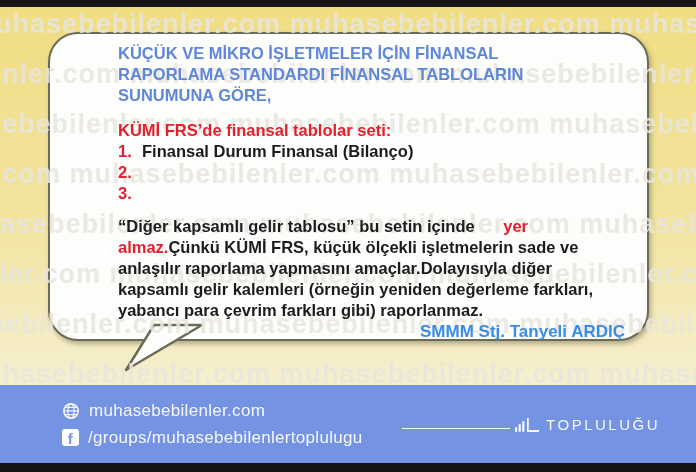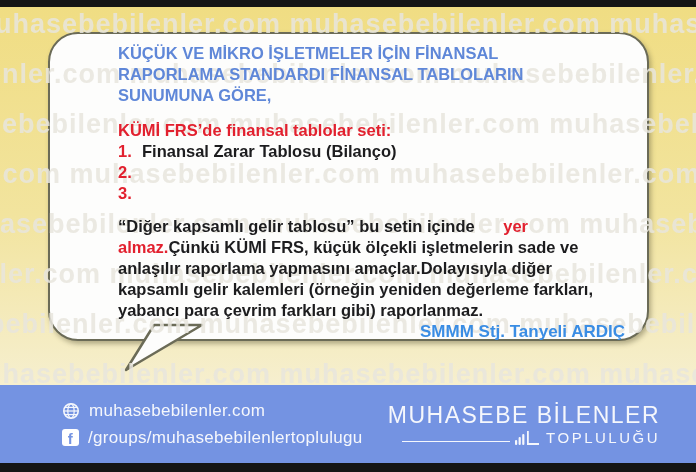--- a/index.html
+++ b/index.html
@@ -71,21 +71,21 @@
         <div class="wm-row" style="left: -120px; top: 302px;">muhasebebilenler.com   muhasebebilenler.com   muhasebebilenler.com   </div>
         <div class="wm-row" style="left: -40px; top: 352px;">muhasebebilenler.com   muhasebebilenler.com   muhasebebilenler.com   </div>
       </div>
 
     <div class="bubble-content">
       <div class="title">KÜÇÜK VE MİKRO İŞLETMELER İÇİN FİNANSAL RAPORLAMA STANDARDI FİNANSAL TABLOLARIN SUNUMUNA GÖRE,</div>
 
       <div class="list-header">KÜMİ FRS’de finansal tablolar seti:</div>
       <div class="list-item">
         <span class="list-num">1.</span>
-        <span>Finansal Zarar Tablosu (Bilanço)</span>
+        <span>Finansal Durum Finansal (Bilanço)</span>
       </div>
       <div class="list-item">
         <span class="list-num">2.</span>
       </div>
       <div class="list-item">
         <span class="list-num">3.</span>
       </div>
 
       <div class="paragraph"><span>“Diğer kapsamlı gelir tablosu” bu setin içinde </span><span class="red">yer almaz.</span><span>Çünkü KÜMİ FRS, küçük ölçekli işletmelerin sade ve anlaşılır raporlama yapmasını amaçlar.Dolayısıyla diğer kapsamlı gelir kalemleri (örneğin yeniden değerleme farkları, yabancı para çevrim farkları gibi) raporlanmaz.</span></div>
 
@@ -105,21 +105,20 @@
         </svg>
         <span>muhasebebilenler.com</span>
       </div>
       <div class="f-row">
         <span class="fb-icon">f</span>
         <span>/groups/muhasebebilenlertoplulugu</span>
       </div>
     </div>
 
     <div class="f-logo">
-      <div class="logo-main">MUHASEBE BİLENLER</div>
       <div class="logo-sub">
         <div class="logo-line"></div>
         <svg width="26" height="16" viewBox="0 0 26 16">
           <rect x="0" y="10" width="2.2" height="5" rx="1" fill="#f5f7fc"></rect>
           <rect x="3.6" y="7" width="2.2" height="8" rx="1" fill="#f5f7fc"></rect>
           <rect x="7.2" y="4" width="2.2" height="11" rx="1" fill="#f5f7fc"></rect>
           <path d="M12,1 L13.8,1 L13.8,13 L24,13 L24,15 L12,15 Z" fill="#f5f7fc"></path>
         </svg>
         <div class="logo-sub-text">TOPLULUĞU</div>
       </div>

